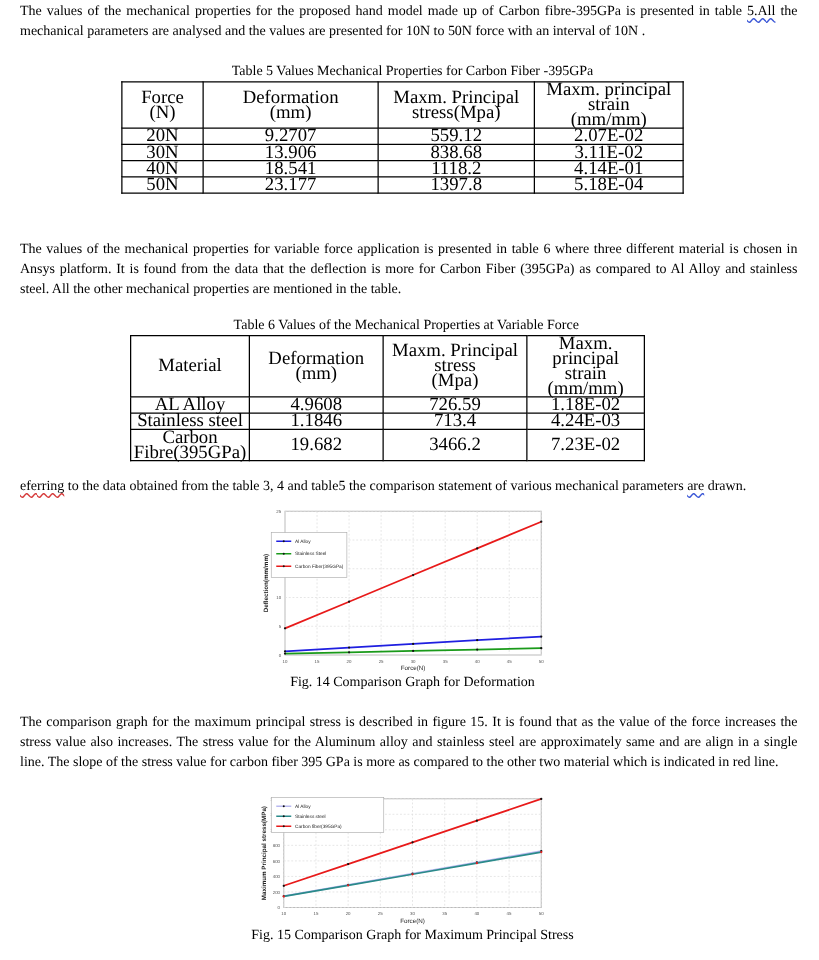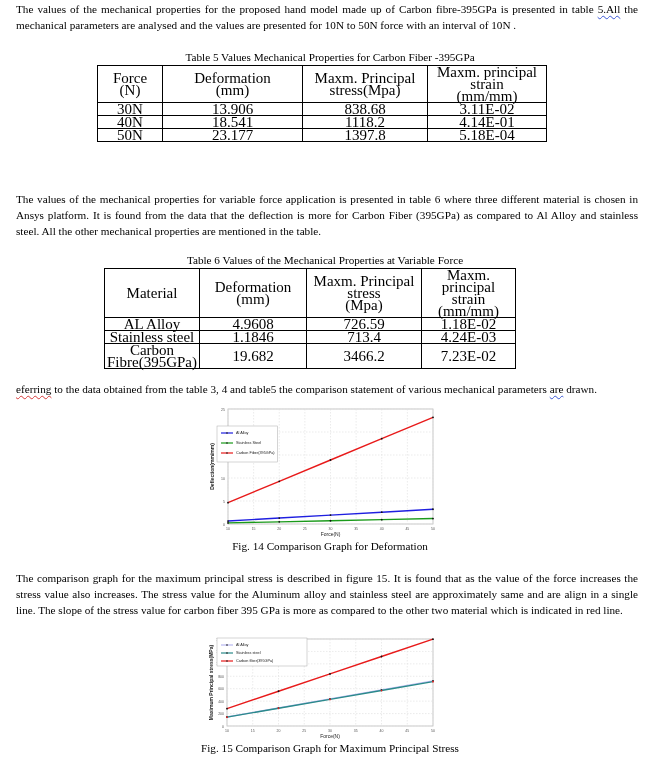--- a/index.html
+++ b/index.html
@@ -26,20 +26,26 @@
 <table class="doc" id="t5" style="top:65px; left:97px; width:450px;">
   <thead>
     <tr>
       <th style="width:60px"><span>Force</span><br><span>(N)</span></th>
       <th style="width:135px"><span>Deformation</span><br><span>(mm)</span></th>
       <th style="width:120px"><span>Maxm. Principal</span><br><span>stress(Mpa)</span></th>
       <th><span>Maxm. principal strain</span><br><span>(mm/mm)</span></th>
     </tr>
   </thead>
   <tbody id="t5body">
+      <tr>
+        <td>20N</td>
+        <td>9.2707</td>
+        <td>559.12</td>
+        <td>2.07E-02</td>
+      </tr>
       <tr>
         <td>30N</td>
         <td>13.906</td>
         <td>838.68</td>
         <td>3.11E-02</td>
       </tr>
       <tr>
         <td>40N</td>
         <td>18.541</td>
         <td>1118.2</td>

